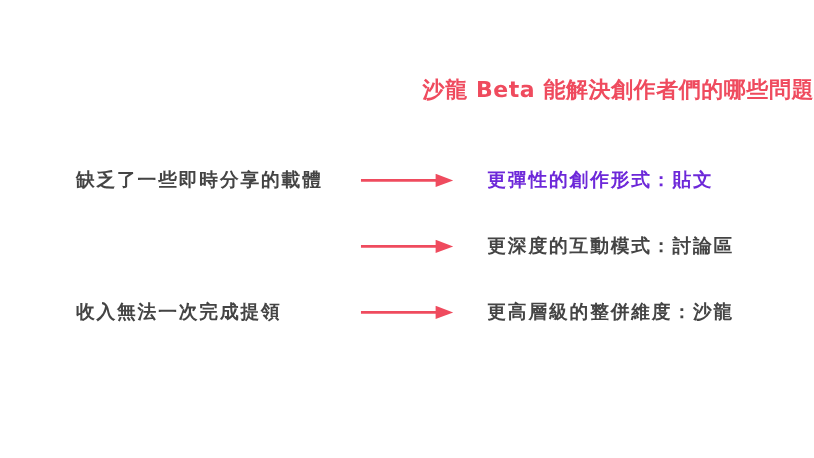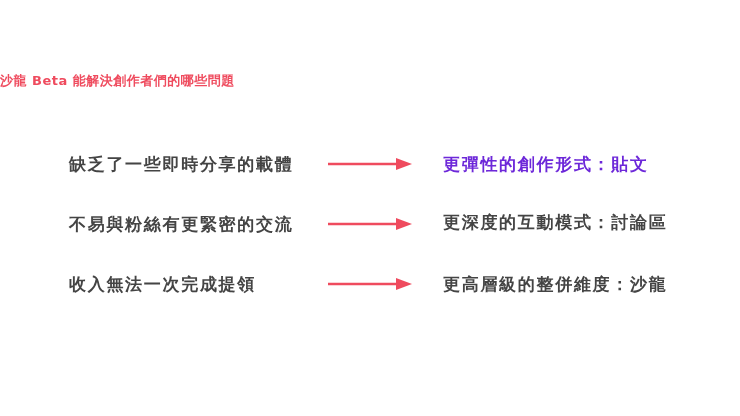--- a/index.html
+++ b/index.html
@@ -19,22 +19,22 @@
       left: 0; top: 0;
       width: 740px;
       height: 416px;
       background: #ffffff;
     }
     .title {
       position: absolute;
       left: 0;
       width: 740px;
       top: 67px;
-      text-align: left;
-      font-size: 13px;
+      text-align: right;
+      font-size: 20px;
       font-weight: bold;
       line-height: 28px;
       letter-spacing: 0.5px;
       white-space: nowrap;
     }
     .row {
       position: absolute;
       left: 0;
       width: 740px;
       height: 28px;
@@ -82,28 +82,27 @@
     <div class="arrow">
       <svg width="84" height="12" viewBox="0 0 84 12">
         <line x1="0" y1="6" x2="70" y2="6" class="arrow-line" stroke-width="2.4" stroke="#ef4b5e"></line>
         <polygon points="68,0 84,6 68,12" class="arrow-head" fill="#ef4b5e"></polygon>
       </svg>
     </div>
     <div class="solution" style="color: #6d28d9;">更彈性的創作形式：貼文</div>
   </div>
 
   <div class="row" style="top:210px;">
-    <div class="problem" style="color: rgb(68, 68, 68);">不易與粉絲有更緊密的交流</div>
     <div class="arrow">
       <svg width="84" height="12" viewBox="0 0 84 12">
         <line x1="0" y1="6" x2="70" y2="6" class="arrow-line" stroke-width="2.4" stroke="#ef4b5e"></line>
         <polygon points="68,0 84,6 68,12" class="arrow-head" fill="#ef4b5e"></polygon>
       </svg>
     </div>
-    <div class="solution" style="color: rgb(68, 68, 68); font-family: Liberation Mono, monospace;">更深度的互動模式：討論區</div>
+    <div class="solution" style="color: rgb(68, 68, 68);">更深度的互動模式：討論區</div>
   </div>
 
   <div class="row" style="top:270px;">
     <div class="problem" style="color: rgb(68, 68, 68);">收入無法一次完成提領</div>
     <div class="arrow">
       <svg width="84" height="12" viewBox="0 0 84 12">
         <line x1="0" y1="6" x2="70" y2="6" class="arrow-line" stroke-width="2.4" stroke="#ef4b5e"></line>
         <polygon points="68,0 84,6 68,12" class="arrow-head" fill="#ef4b5e"></polygon>
       </svg>
     </div>

